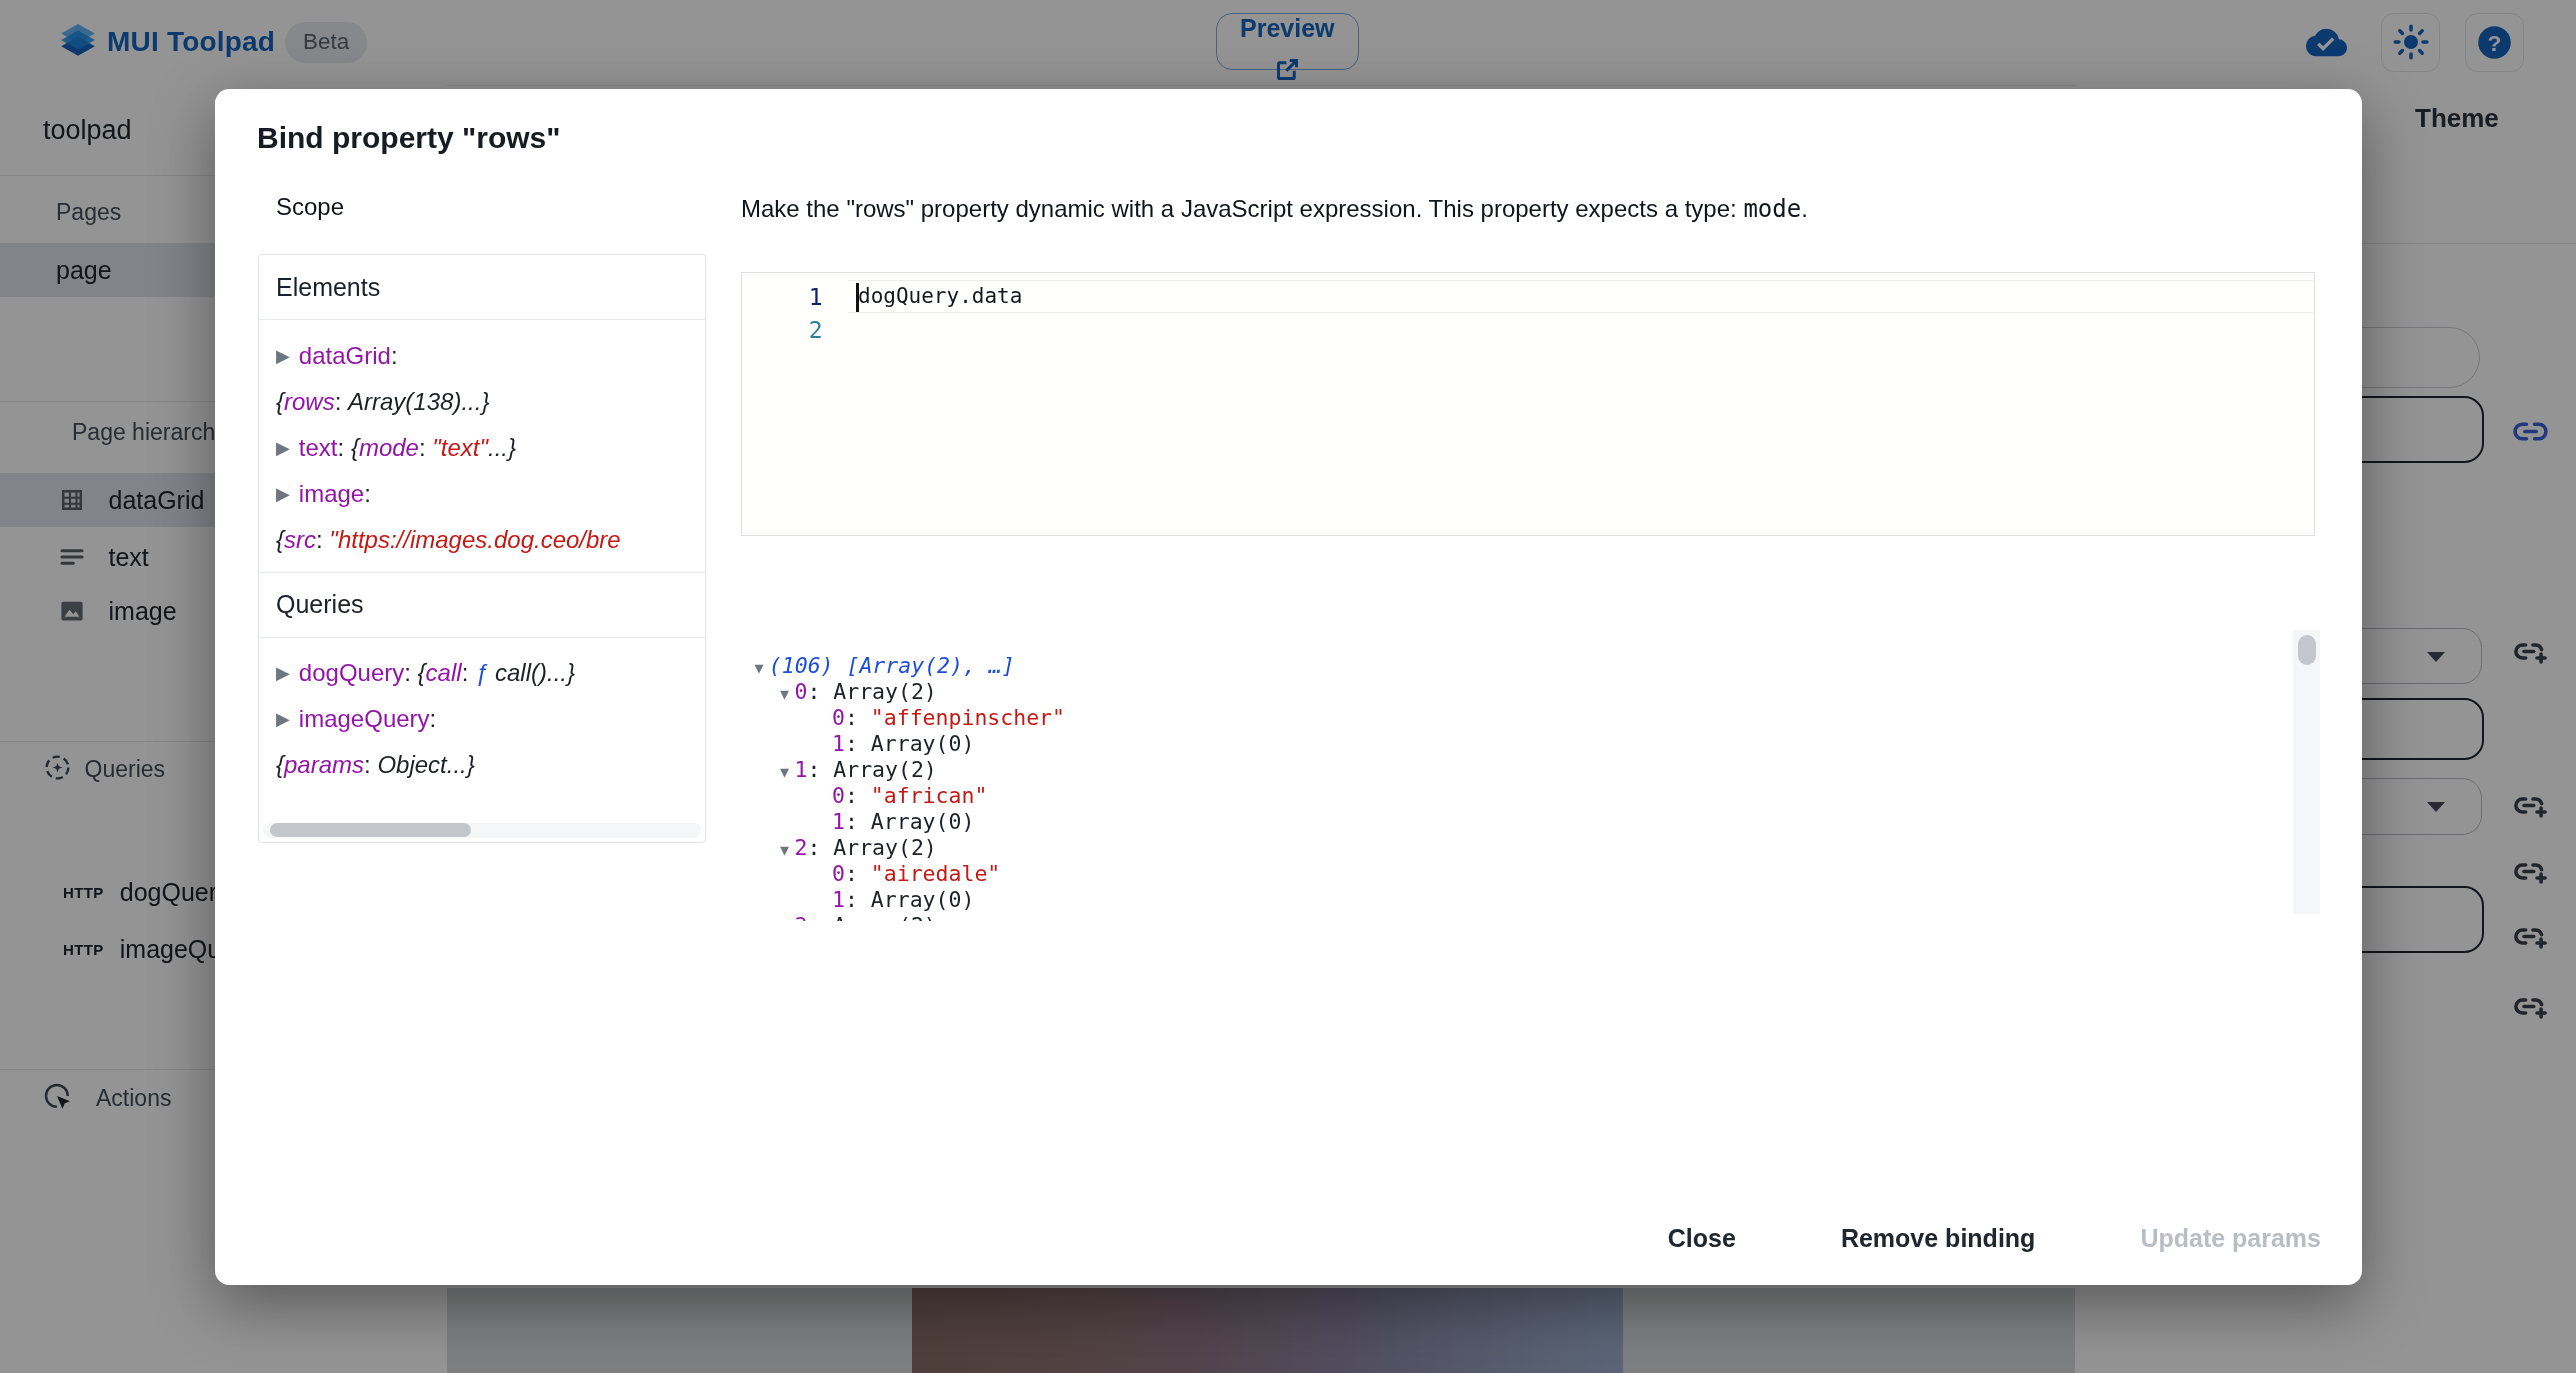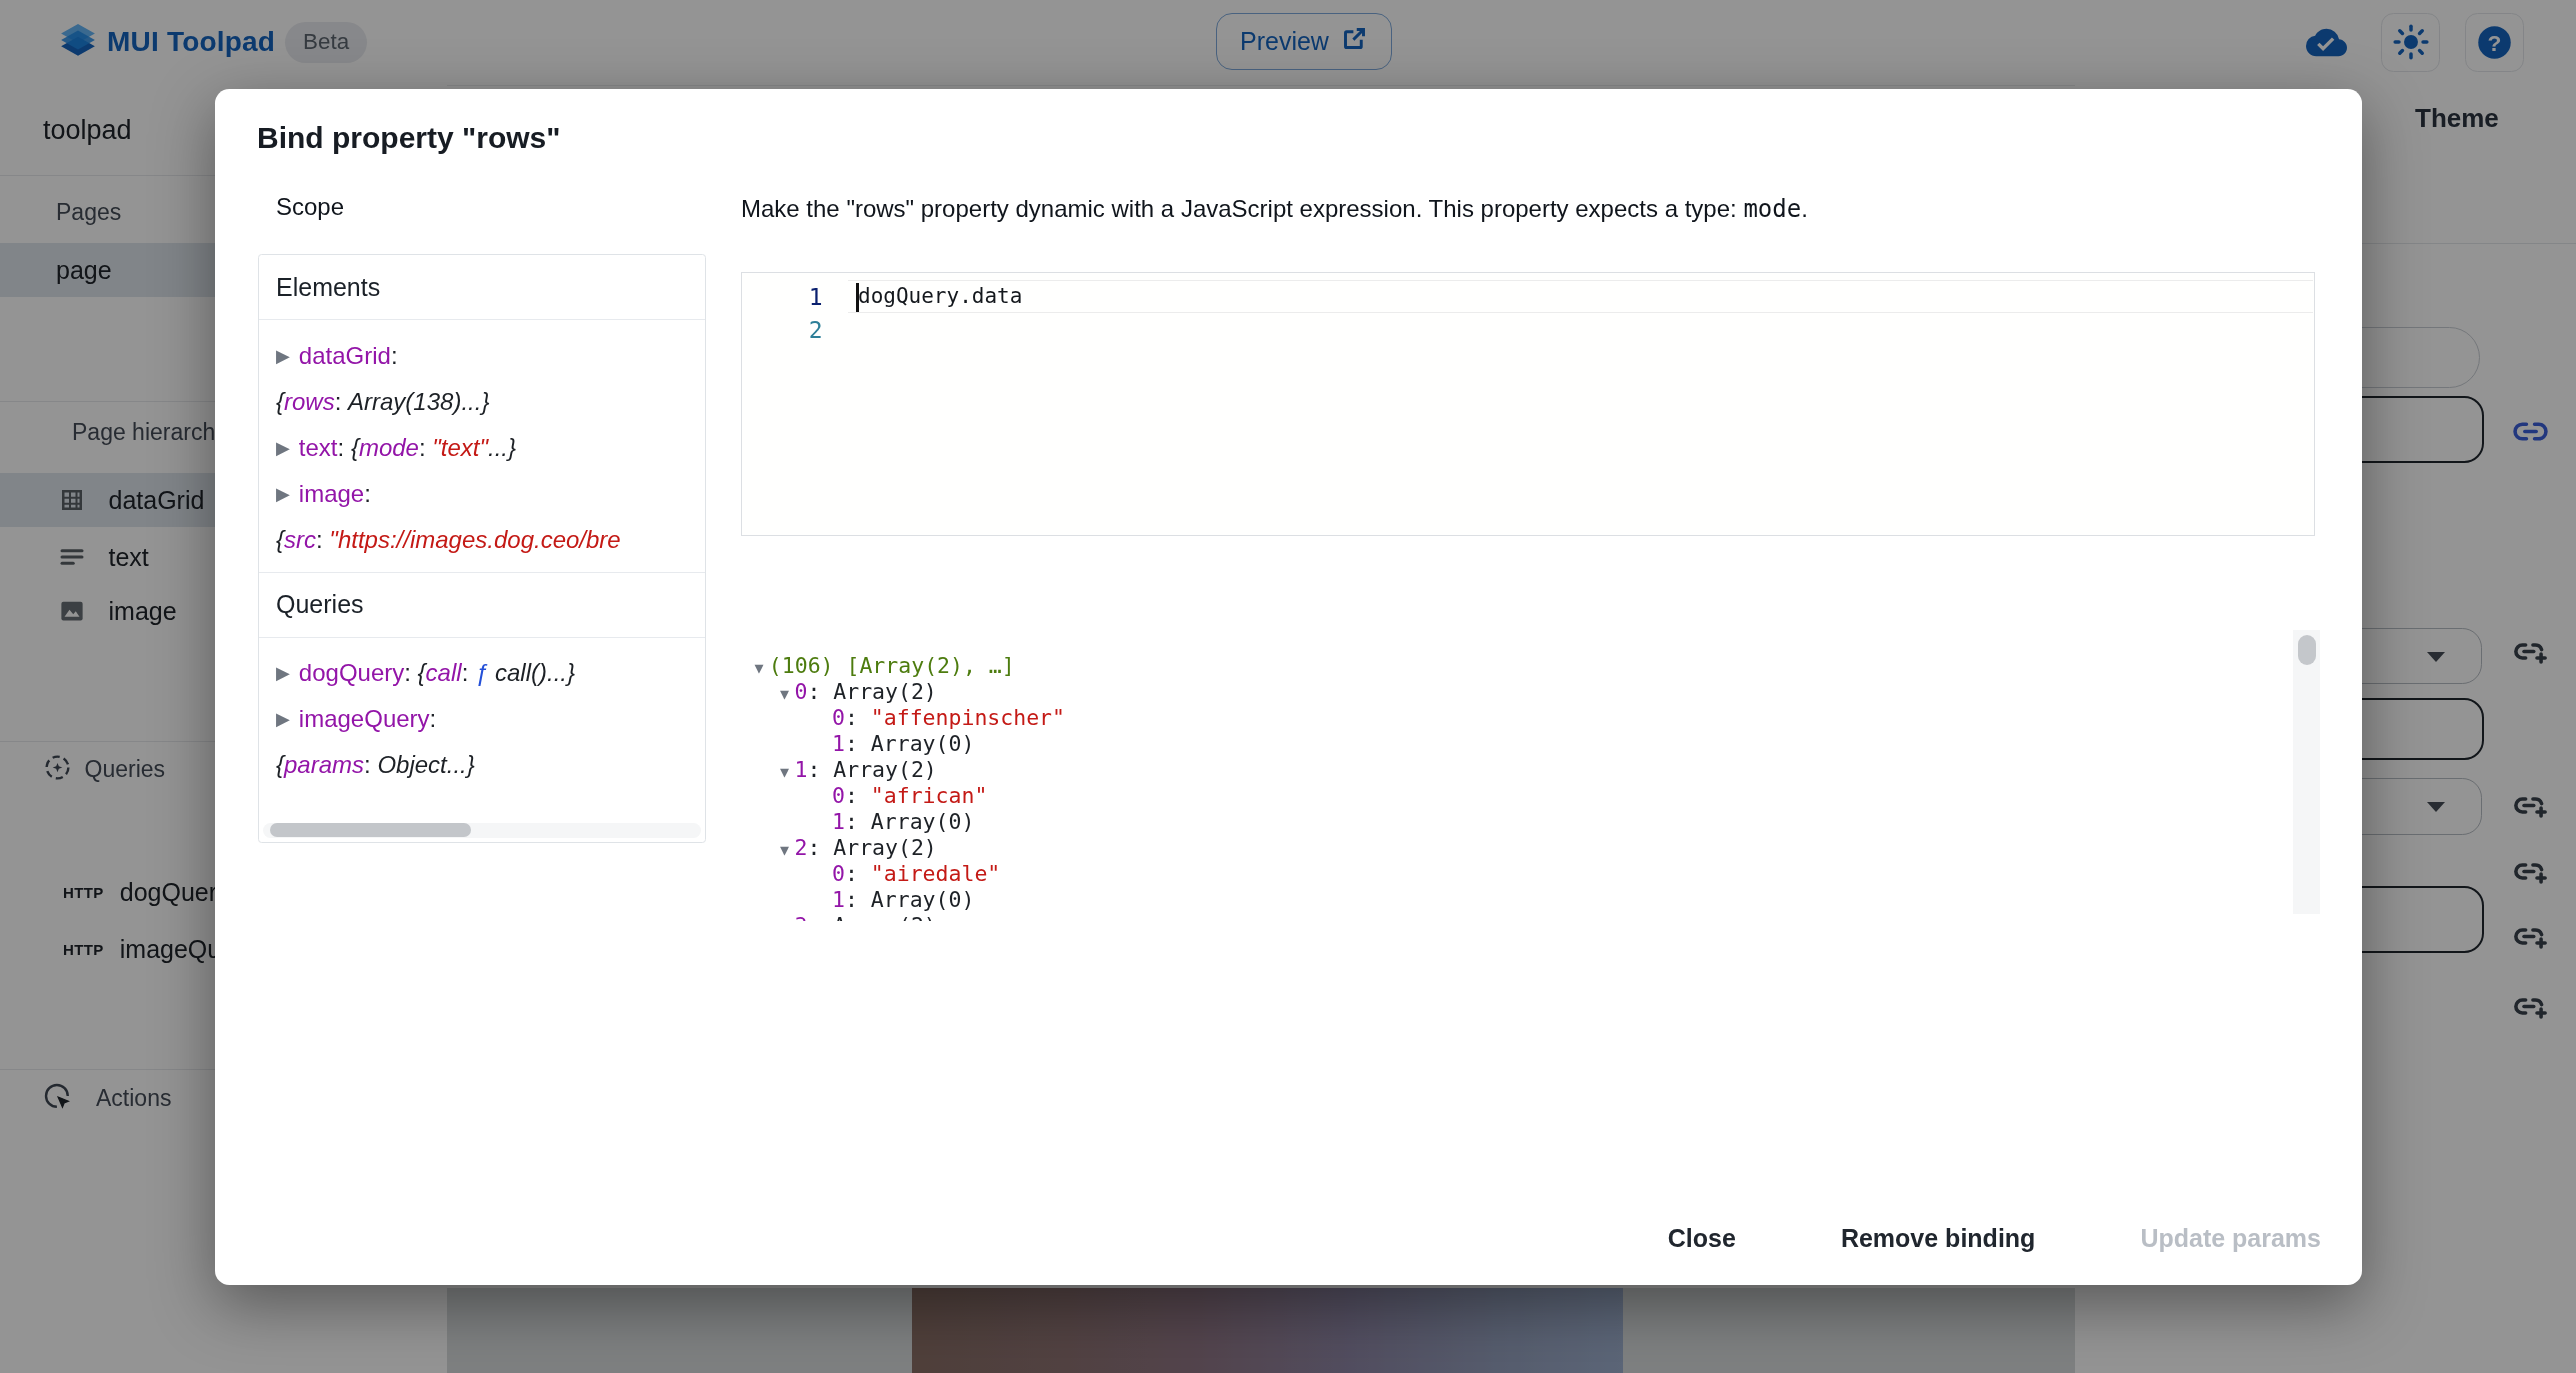--- a/index.html
+++ b/index.html
@@ -9,22 +9,22 @@
   }
   
   .topbar{position:absolute;left:0;top:0;right:0;height:85px;background:#fff;
     border-bottom:0.9px solid #e8eaec;z-index:1;}
   .brand{position:absolute;left:59px;top:21.5px;display:flex;align-items:center;gap:10px;}
   .brand-title{font-size:28px;font-weight:700;color:#1565c0;letter-spacing:0.2px;}
   .beta-chip{height:41px;border-radius:20.6px;background:#e9ebef;color:#5d6670;
     font-size:22.4px;font-weight:500;display:flex;align-items:center;padding:0 18px;}
   .preview-btn{position:absolute;left:1216px;top:13.4px;height:57px;padding:0 23px;
     border:1.8px solid rgba(21,101,192,.55);border-radius:16px;background:transparent;
-    color:#1565c0;font-size:25px;font-weight:400;display:flex;align-items:center;gap:12.5px;
-    font-family:"Liberation Sans",sans-serif;cursor:pointer;}
+    color:#1565c0;font-size:25px;font-weight:700;display:flex;align-items:center;gap:12.5px;
+    font-family:"Liberation Sans",sans-serif;cursor:pointer;flex-direction:column;}
   .topbar-actions{position:absolute;right:52px;top:12.5px;display:flex;align-items:center;gap:25px;}
   .icon-btn{width:59px;height:59px;border-radius:12.5px;display:flex;align-items:center;
     justify-content:center;background:transparent;border:none;cursor:pointer;}
   .icon-btn.bordered{border:1.8px solid #e3e6ea;}
   
   .sidebar{position:absolute;left:0;top:85px;bottom:0;width:447px;background:#fff;z-index:1;}
   .sb-apphead{position:absolute;left:0;top:0;width:100%;height:90px;border-bottom:0.9px solid #e7e9ec;}
   .sb-appname{position:absolute;left:43px;top:29.5px;font-size:27px;color:#20252b;}
   .sb-sectionlabel{position:absolute;font-size:23px;color:#454d58;}
   .sb-row{position:absolute;left:0;width:100%;height:54px;display:flex;align-items:center;cursor:pointer;}
@@ -87,21 +87,21 @@
     font-family:"DejaVu Sans Mono",monospace;white-space:pre;}
   .ed-cursor{position:absolute;left:114px;top:9.8px;width:2.7px;height:29px;background:#111;}
   
   .outtree{position:absolute;left:526px;top:537px;width:1585px;height:295px;overflow:hidden;
     font-family:"DejaVu Sans Mono",monospace;font-size:21.5px;color:#1e2227;padding-top:27px;box-sizing:border-box;}
   .trow{height:26px;line-height:26px;white-space:pre;}
   .trow .oarr{color:#6f7680;font-size:15px;margin-right:5.4px;cursor:pointer;}
   .lvl0{padding-left:13.4px;}
   .lvl1{padding-left:39px;}
   .lvl2{padding-left:91px;}
-  .oroot{color:#4d7c0f;}
+  .oroot{font-style:italic;color:#1d4ed8;}
   .okey{color:#9315a8;}
   .oval{color:#1e2227;}
   .ostr{color:#c41a16;}
   .out-vscroll{position:absolute;left:2078px;top:541px;width:27px;height:284px;background:#f5f6f7;}
   .out-vscroll .thumb{position:absolute;left:4.5px;top:4.5px;width:18px;height:30px;background:#c4c7cb;border-radius:9px;cursor:pointer;}
   
   .dlg-footer{position:absolute;right:32px;bottom:19.7px;display:flex;align-items:center;gap:87px;}
   .txt-btn{border:none;background:transparent;font-family:"Liberation Sans",sans-serif;
     font-size:25px;font-weight:600;color:#20262e;padding:12.5px 9px;cursor:pointer;}
   .txt-btn.disabled{color:#b9bec5;cursor:default;}

